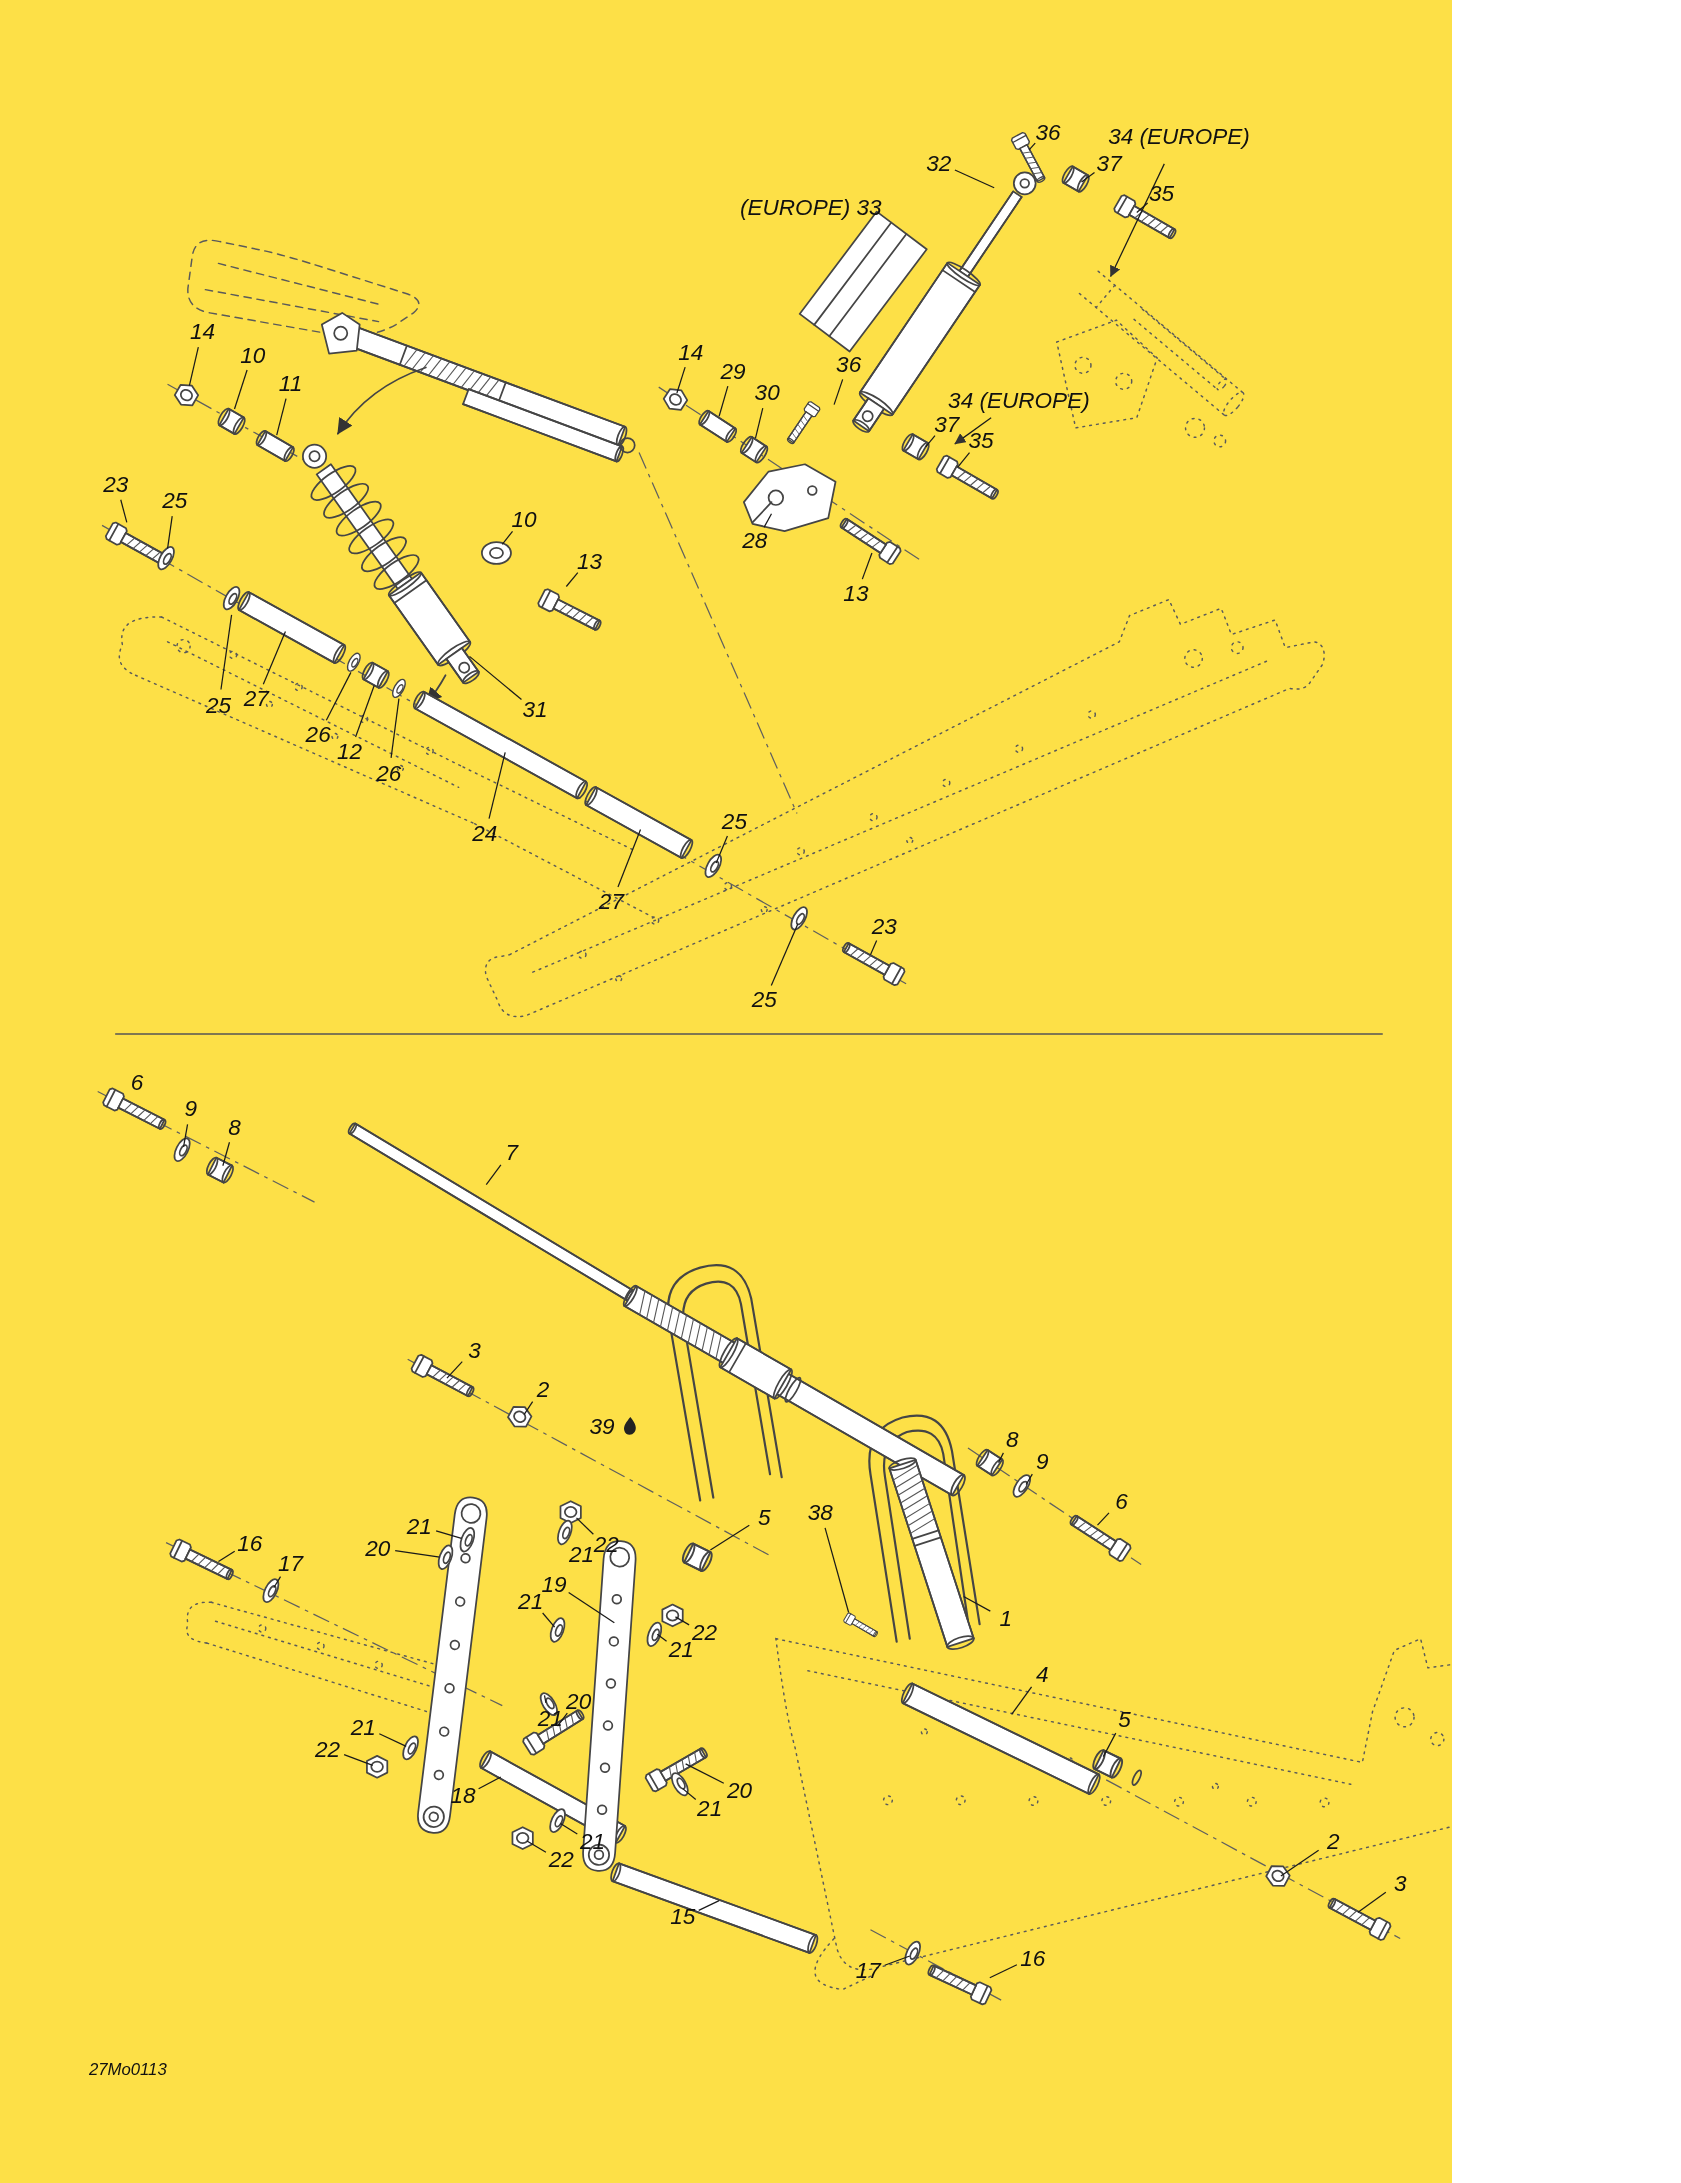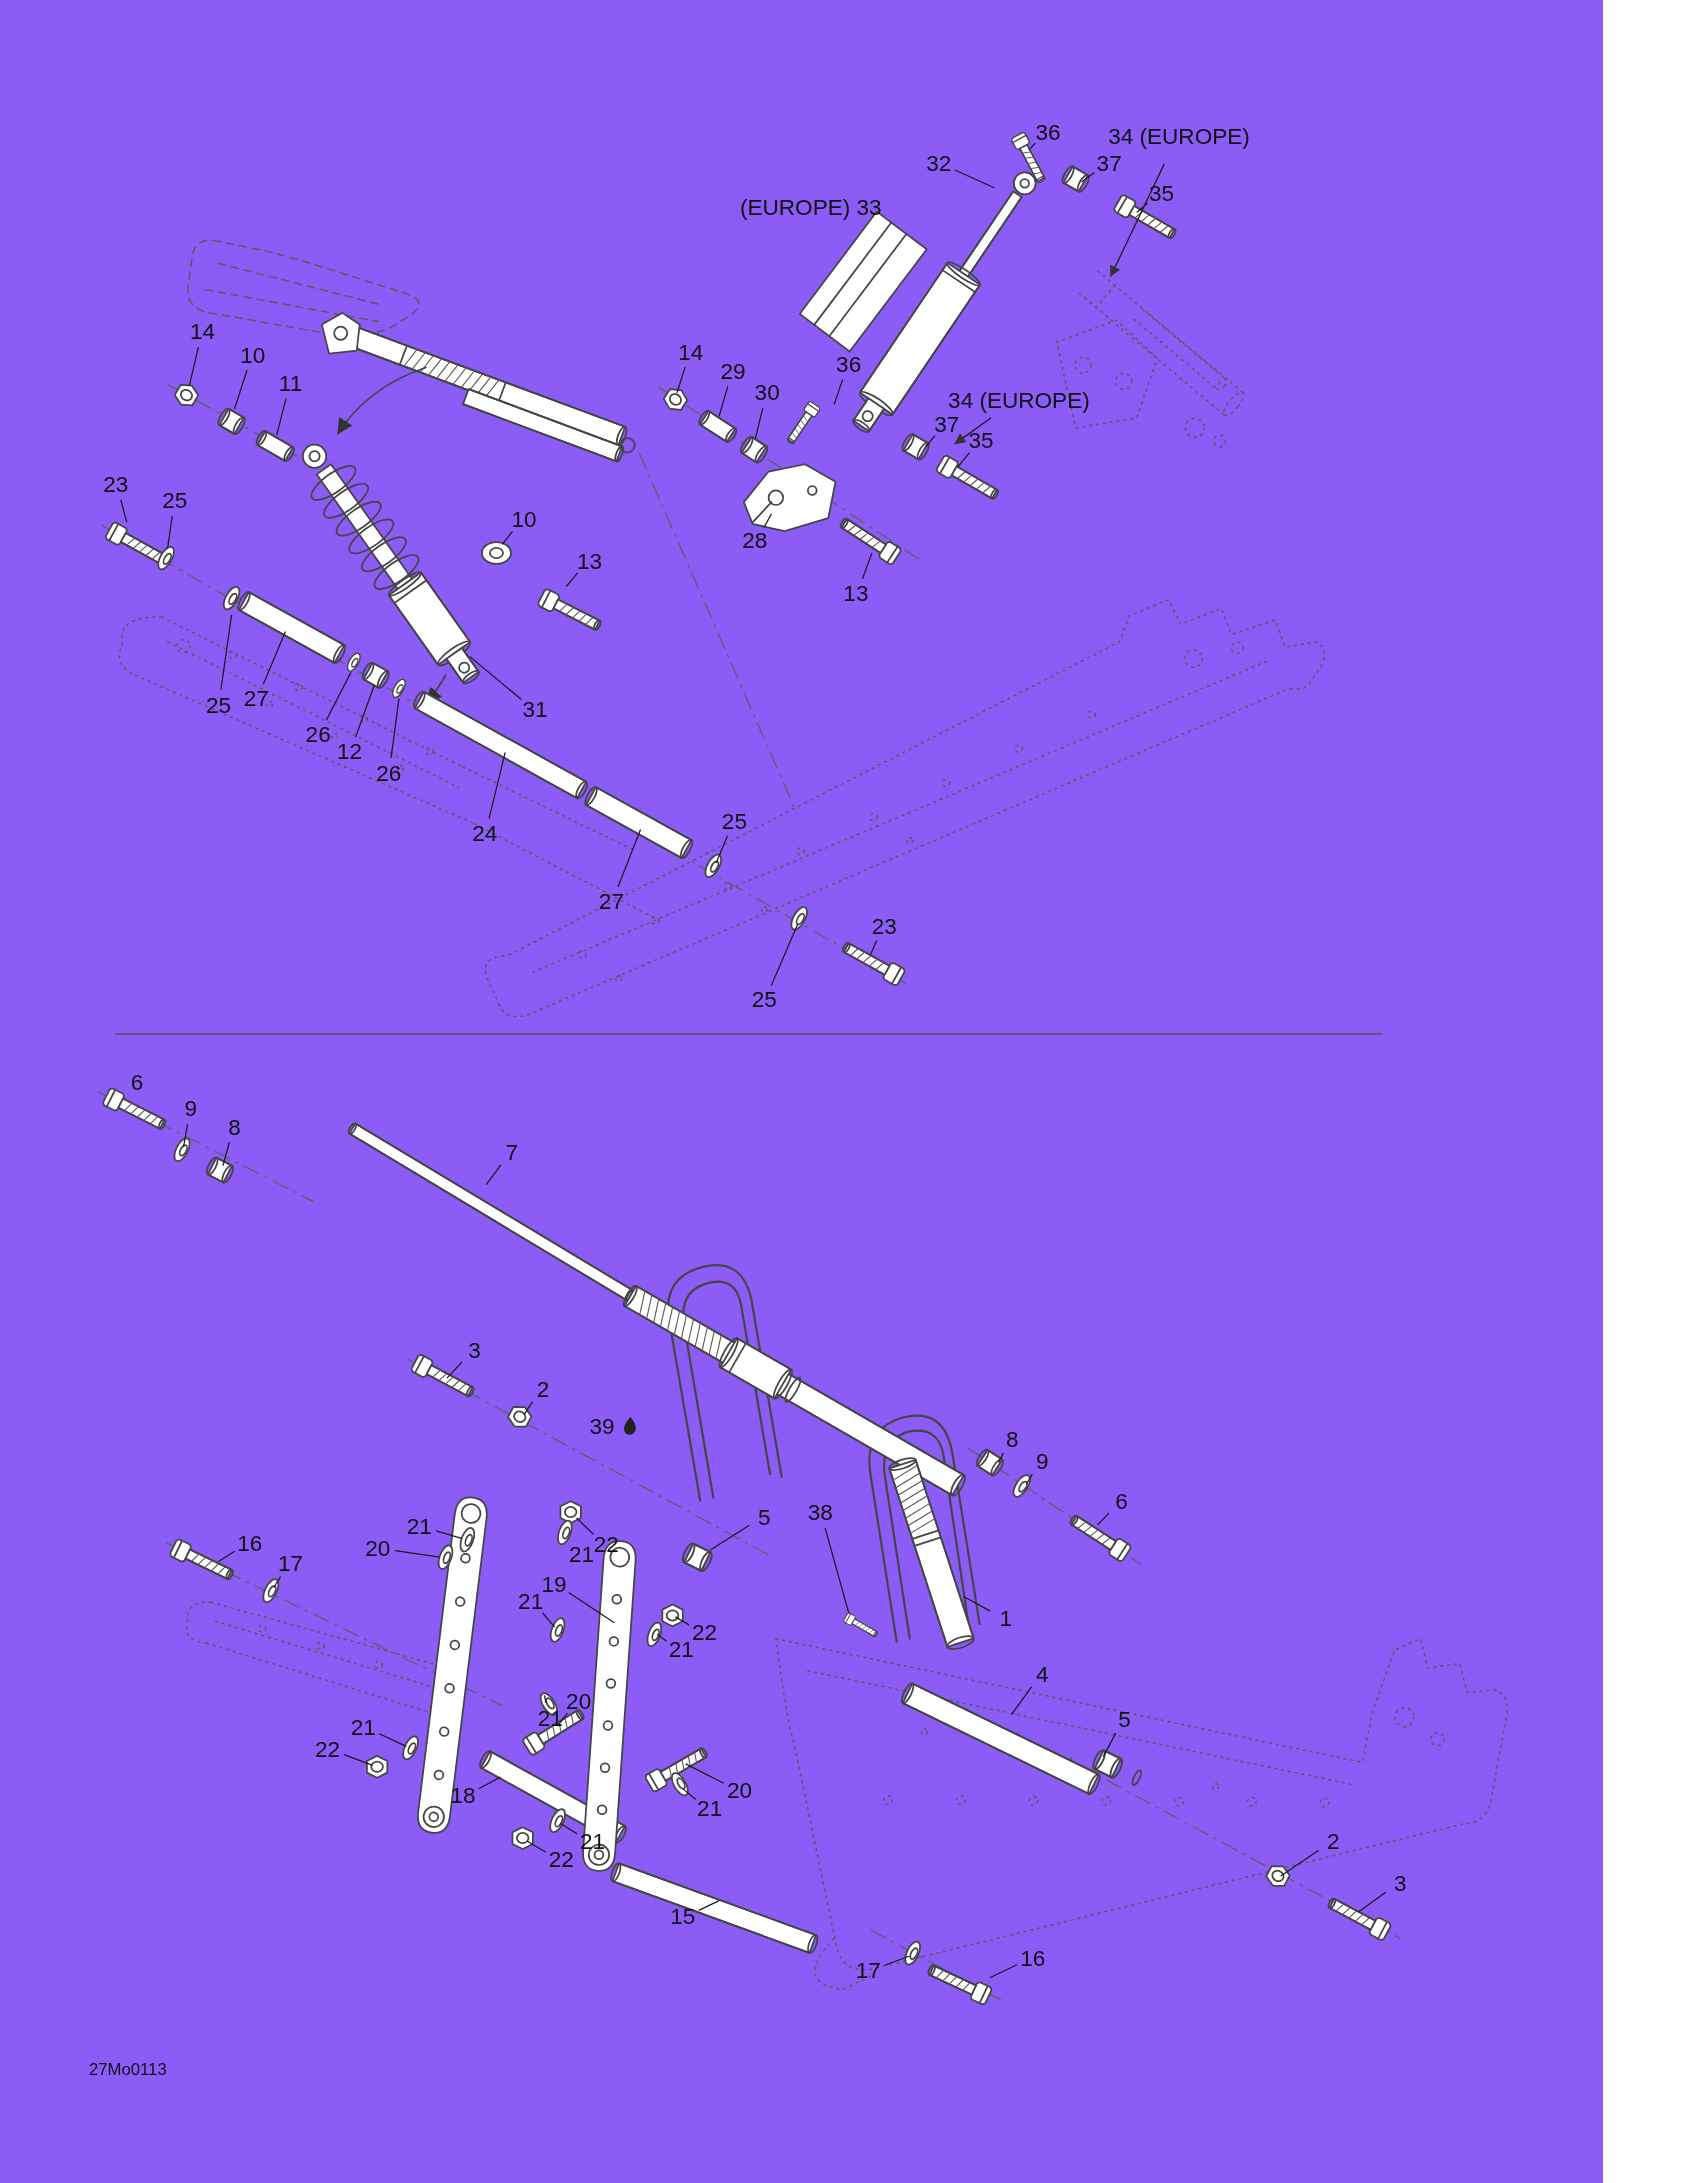--- a/index.html
+++ b/index.html
@@ -1,17 +1,17 @@
 <!DOCTYPE html>
 <html style="font-size:11.6px"><head>
 <meta charset="utf-8">
 <style>
   html,body{margin:0;padding:0;background:#ffffff;}
-  .page{position:relative;width:1603px;height:2183px;background:#8b5cf6;overflow:hidden;
-        font-family:"Liberation Sans",sans-serif;}
+  .page{position:relative;width:1452px;height:2183px;background:#fde047;overflow:hidden;
+        font-family:"Liberation Sans",sans-serif;font-style:italic;}
   svg{display:block;}
   .part{stroke:#454545;stroke-width:2.4;fill:none;stroke-linecap:round;stroke-linejoin:round;}
   .partf{stroke:#454545;stroke-width:2.4;fill:#ffffff;stroke-linejoin:round;}
   .hatch line{stroke:#565656;stroke-width:1.5;}
   .hatch{stroke:#565656;stroke-width:1.5;}
   .ghost{stroke:#5a5a5a;stroke-width:2;fill:none;stroke-dasharray:2.5 7;stroke-linecap:round;}
   .cline{stroke:#5f5f5f;stroke-width:1.7;fill:none;stroke-dasharray:24 8 5 8;}
   .divider{stroke:#555;stroke-width:2;}
   .leader{stroke:#1a1a1a;stroke-width:1.7;}
   .callout{font-family:"Liberation Sans",sans-serif;font-size:31px;fill:#111;}

